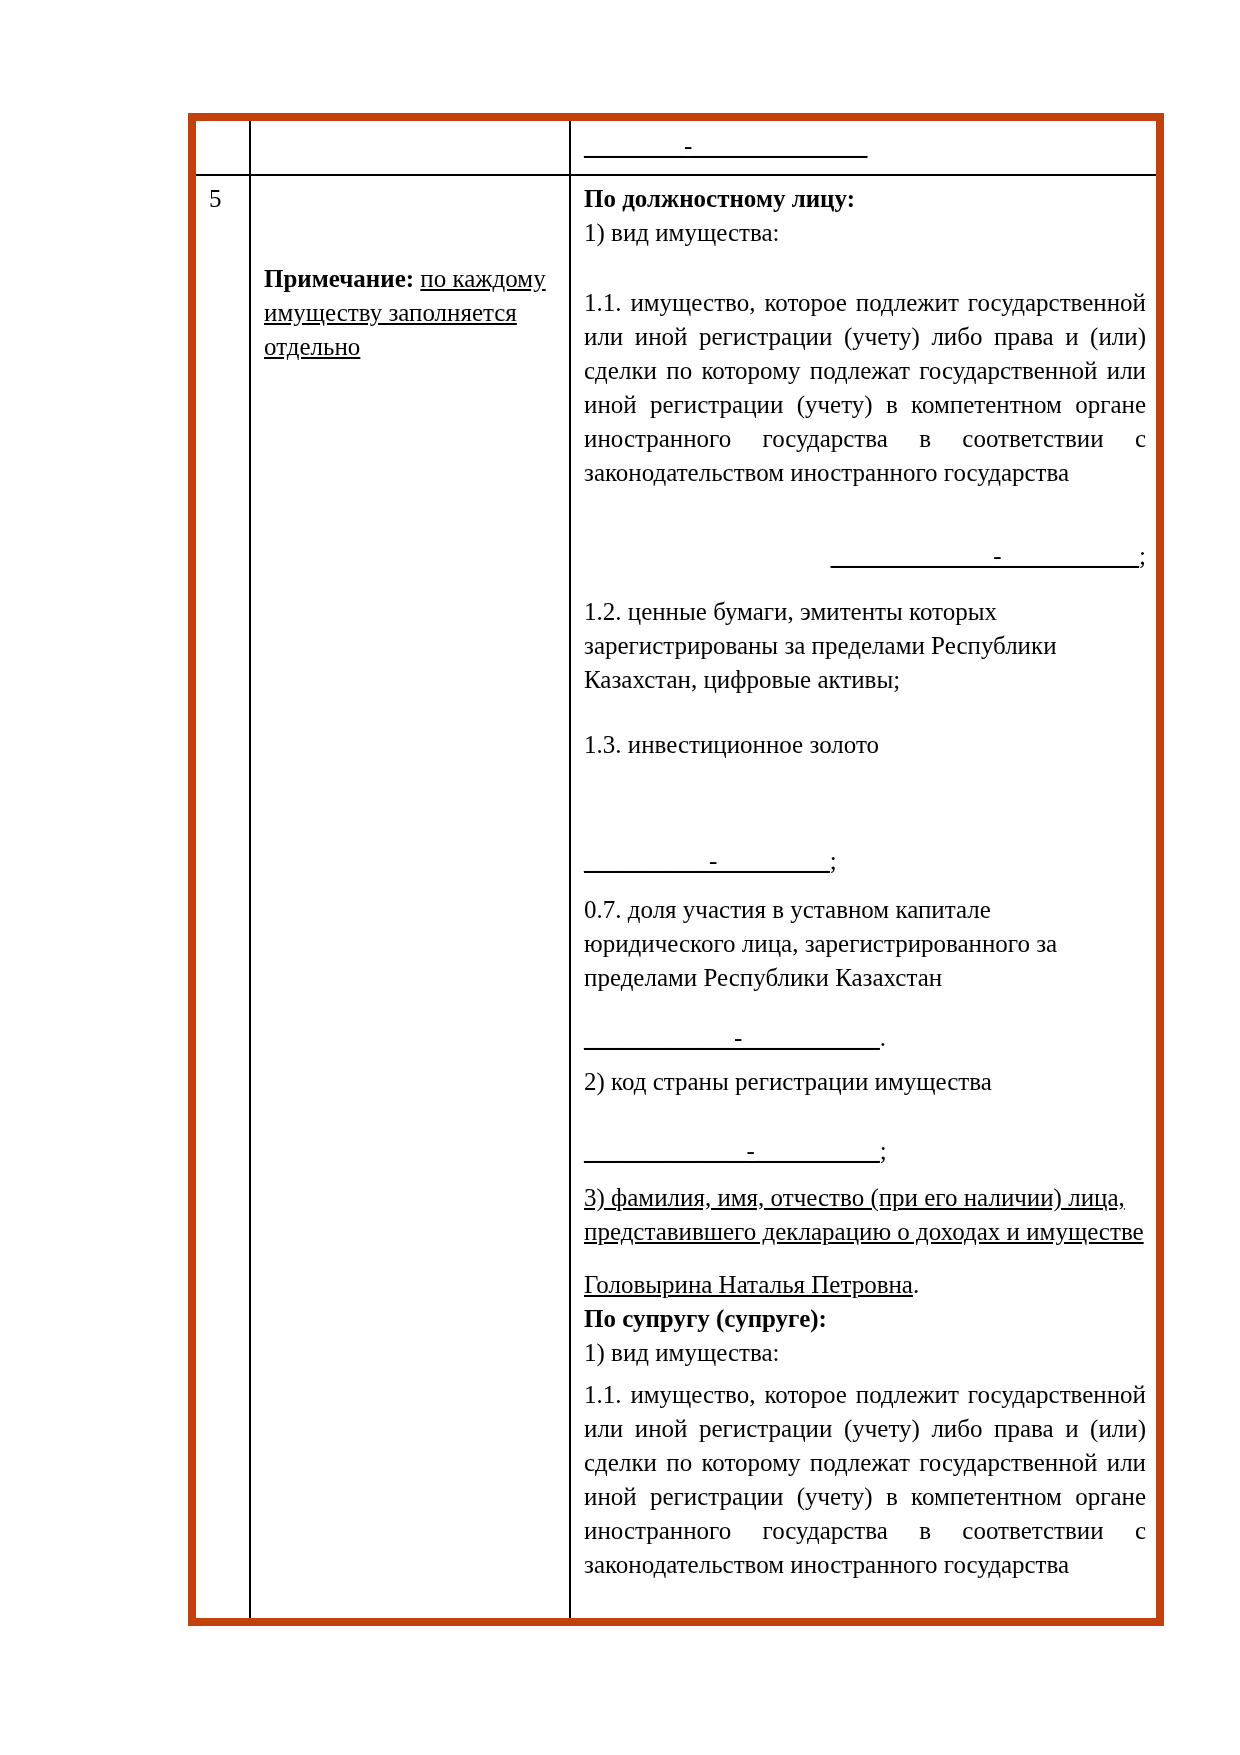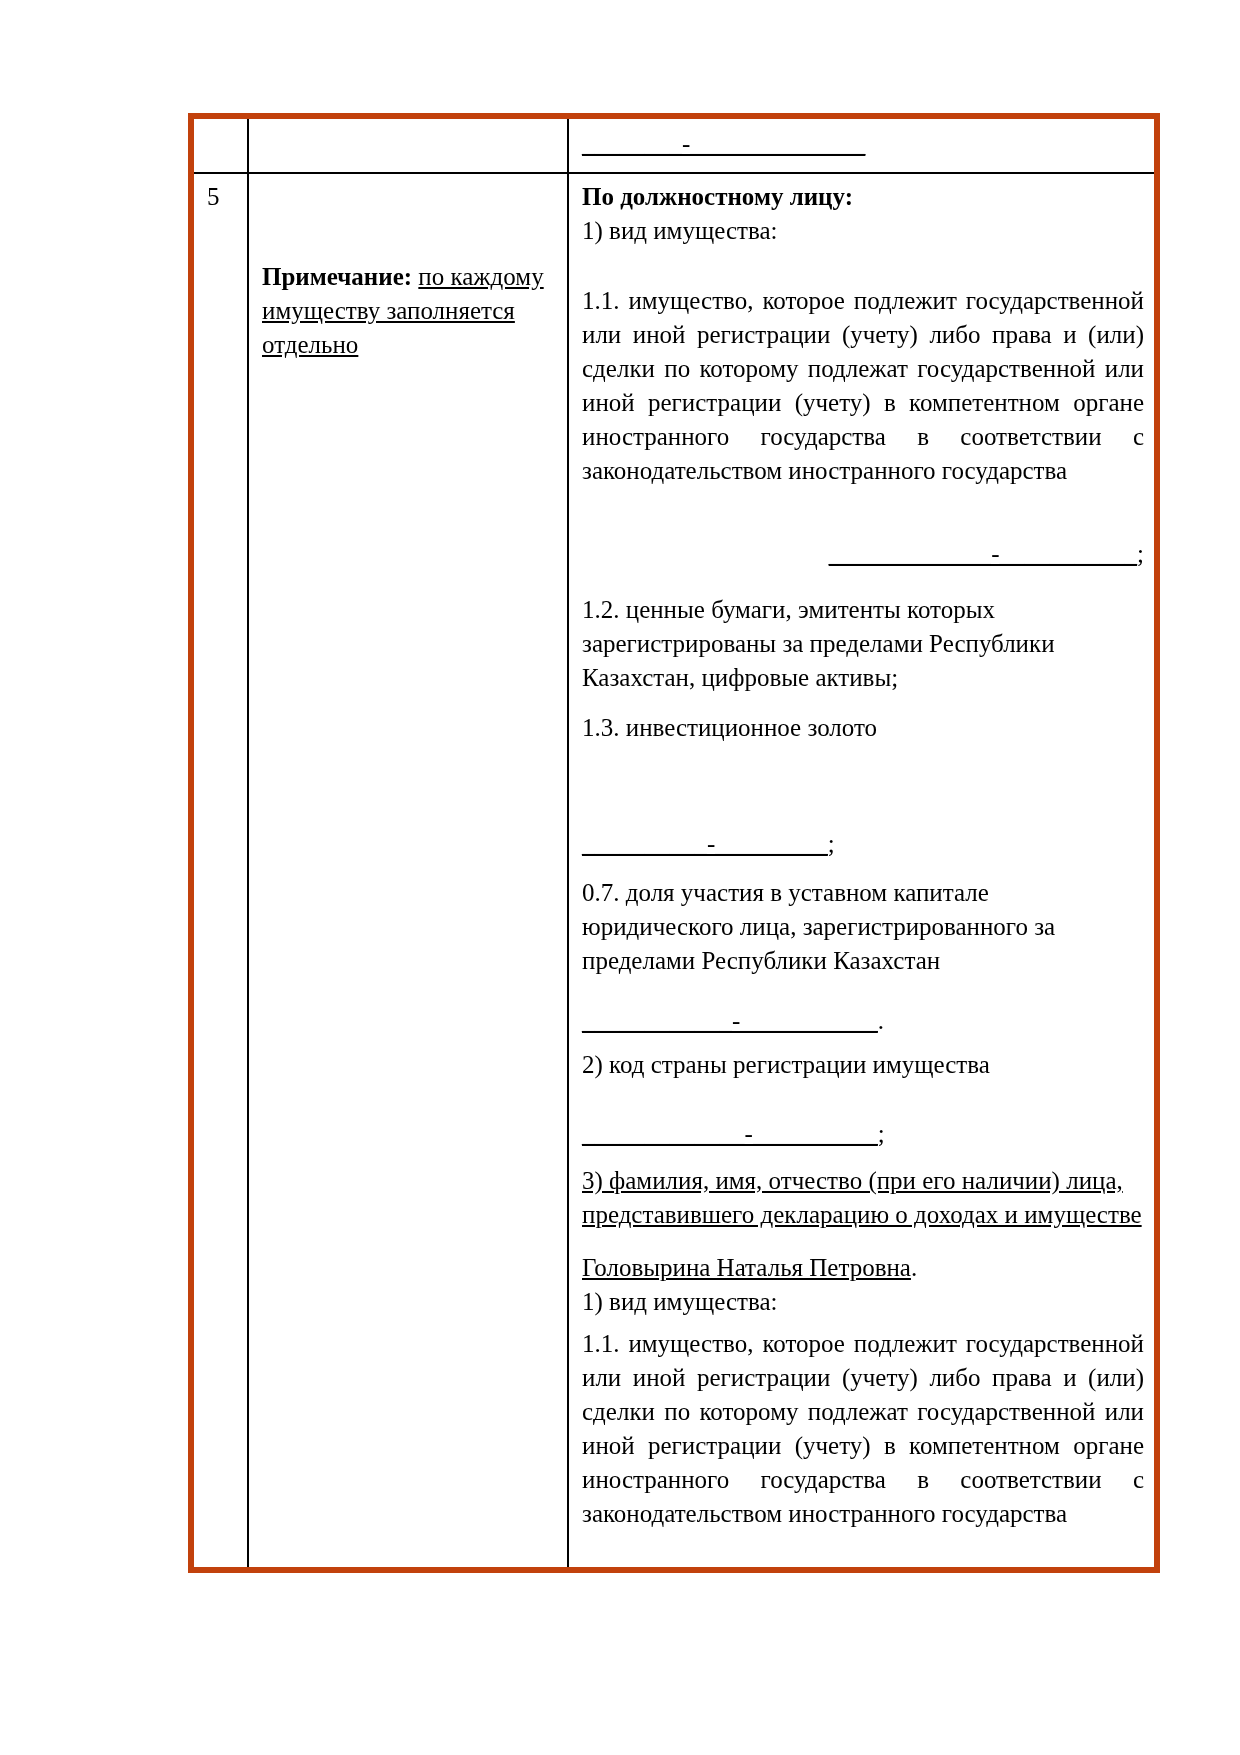--- a/index.html
+++ b/index.html
@@ -14,21 +14,21 @@
     font-family: "Liberation Serif", serif;
     font-size: 25px;
     line-height: 34px;
     color: #000000;
   }
   .tbl {
     position: absolute;
     left: 188px;
     top: 113px;
     width: 960px;
-    border: 6px solid #c2410c;
+    border: 8px solid #c2410c;
     display: grid;
     grid-template-columns: 55px 320px 1fr;
   }
   .cell {
     box-sizing: border-box;
     padding: 6px 10px 6px 13px;
   }
   .c1, .c2 { border-right: 2px solid #000000; }
   .r1 { border-bottom: 2px solid #000000; height: 55px; padding-top: 8px; }
   .r2 { padding-bottom: 36px; }
@@ -57,25 +57,26 @@
   <div class="cell c2 r2">
     <p class="note"><span class="bold">Примечание:</span> <span class="ul">по каждому имуществу заполняется отдельно</span></p>
   </div>
 
   <div class="cell c3 r2">
       <p class="bold">По должностному лицу:</p>
       <p>1) вид имущества:</p>
       <p class="justify" style="margin-top: 36px;">1.1. имущество, которое подлежит государственной или иной регистрации (учету) либо права и (или) сделки по которому подлежат государственной или иной регистрации (учету) в компетентном органе иностранного государства в соответствии с законодательством иностранного государства</p>
       <p class="blank-line" style="margin-top: 49px; text-align: right;"><span class="ul">_____________-___________</span>;</p>
       <p style="margin-top: 22px;">1.2. ценные бумаги, эмитенты которых зарегистрированы за пределами Республики Казахстан, цифровые активы;</p>
-      <p style="margin-top: 16px;">1.3. инвестиционное золото</p>
+      <p style="margin-top: 31px;">1.3. инвестиционное золото</p>
       <p class="blank-line" style="margin-top: 82px;"><span class="ul">__________-_________</span>;</p>
       <p style="margin-top: 15px;">0.7. доля участия в уставном капитале юридического лица, зарегистрированного за пределами Республики Казахстан</p>
       <p class="blank-line" style="margin-top: 26px;"><span class="ul">____________-___________</span>.</p>
       <p style="margin-top: 10px;">2) код страны регистрации имущества</p>
       <p class="blank-line" style="margin-top: 35px;"><span class="ul">_____________-__________</span>;</p>
       <p style="margin-top: 13px; text-decoration: underline;">3) фамилия, имя, отчество (при его наличии) лица, представившего декларацию о доходах и имуществе</p>
       <p class="blank-line" style="margin-top: 19px;"><span class="ul">Головырина Наталья Петровна</span>.</p>
+      <p class="bold">По супругу (супруге):</p>
       <p>1) вид имущества:</p>
       <p class="justify" style="margin-top: 8px;">1.1. имущество, которое подлежит государственной или иной регистрации (учету) либо права и (или) сделки по которому подлежат государственной или иной регистрации (учету) в компетентном органе иностранного государства в соответствии с законодательством иностранного государства</p>
     </div>
 
 </div>
 
 </body></html>

